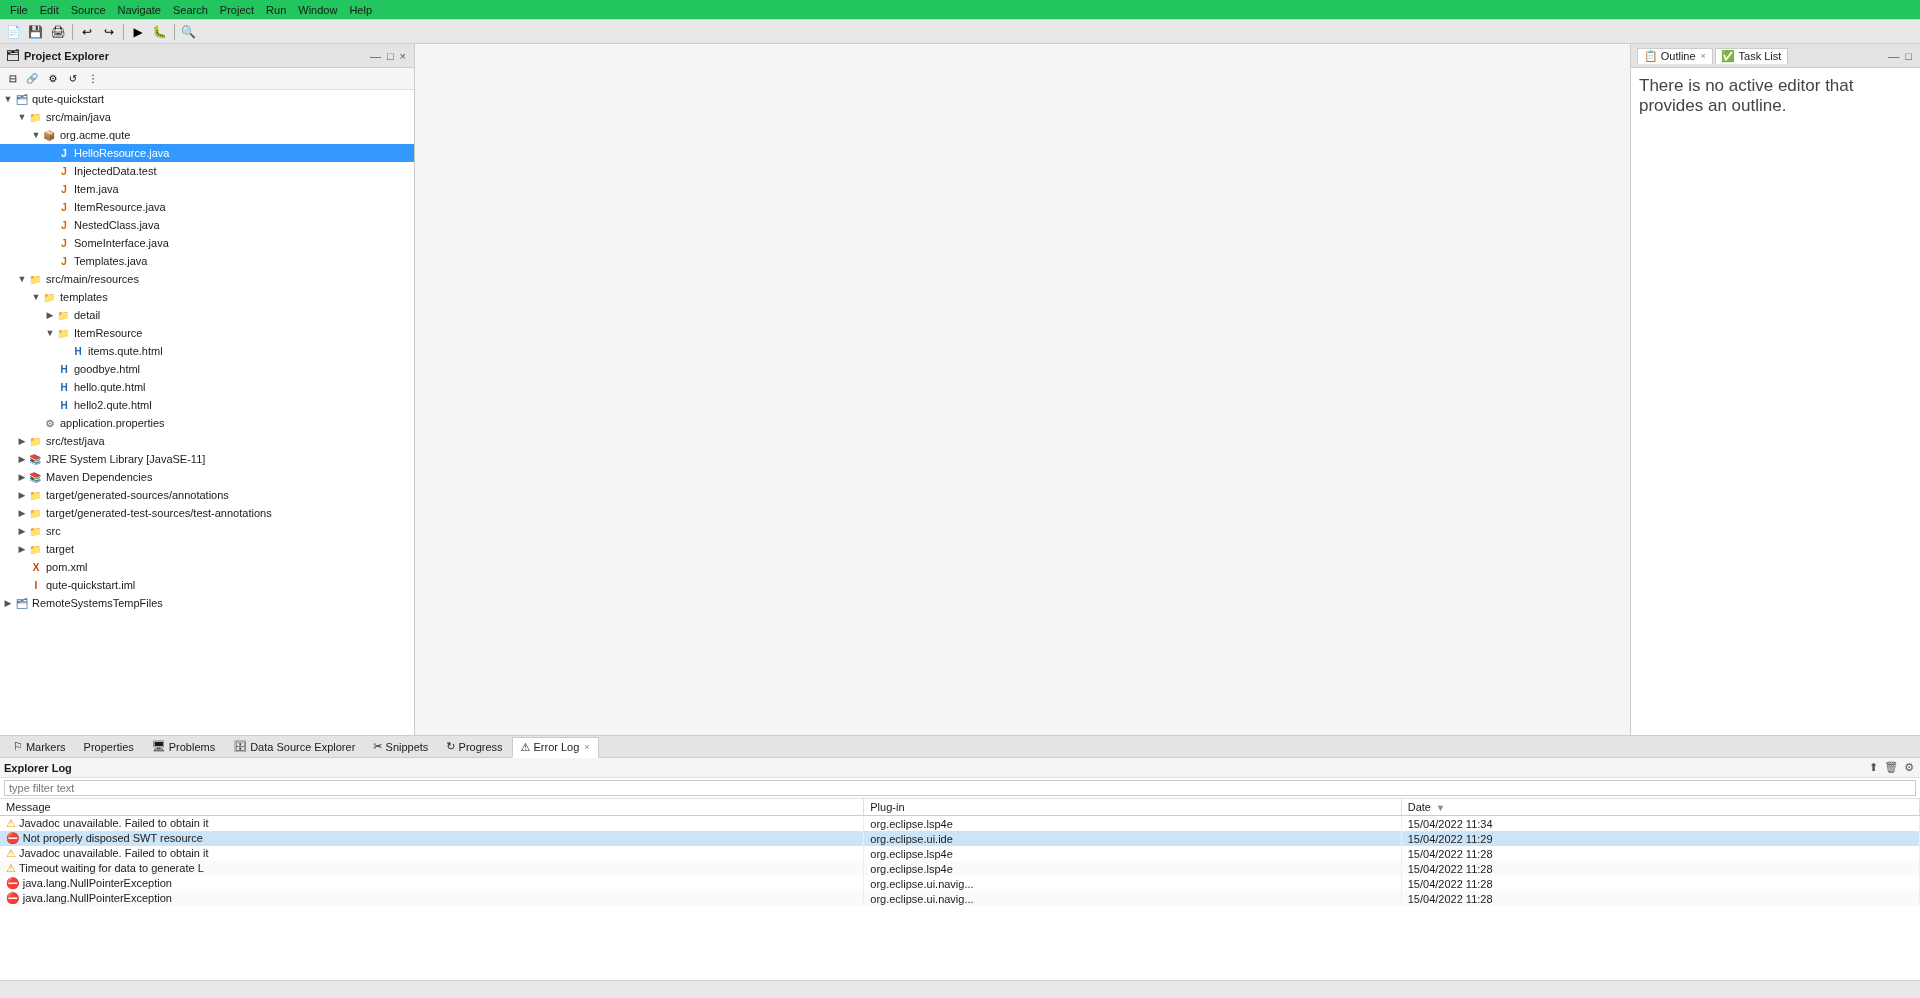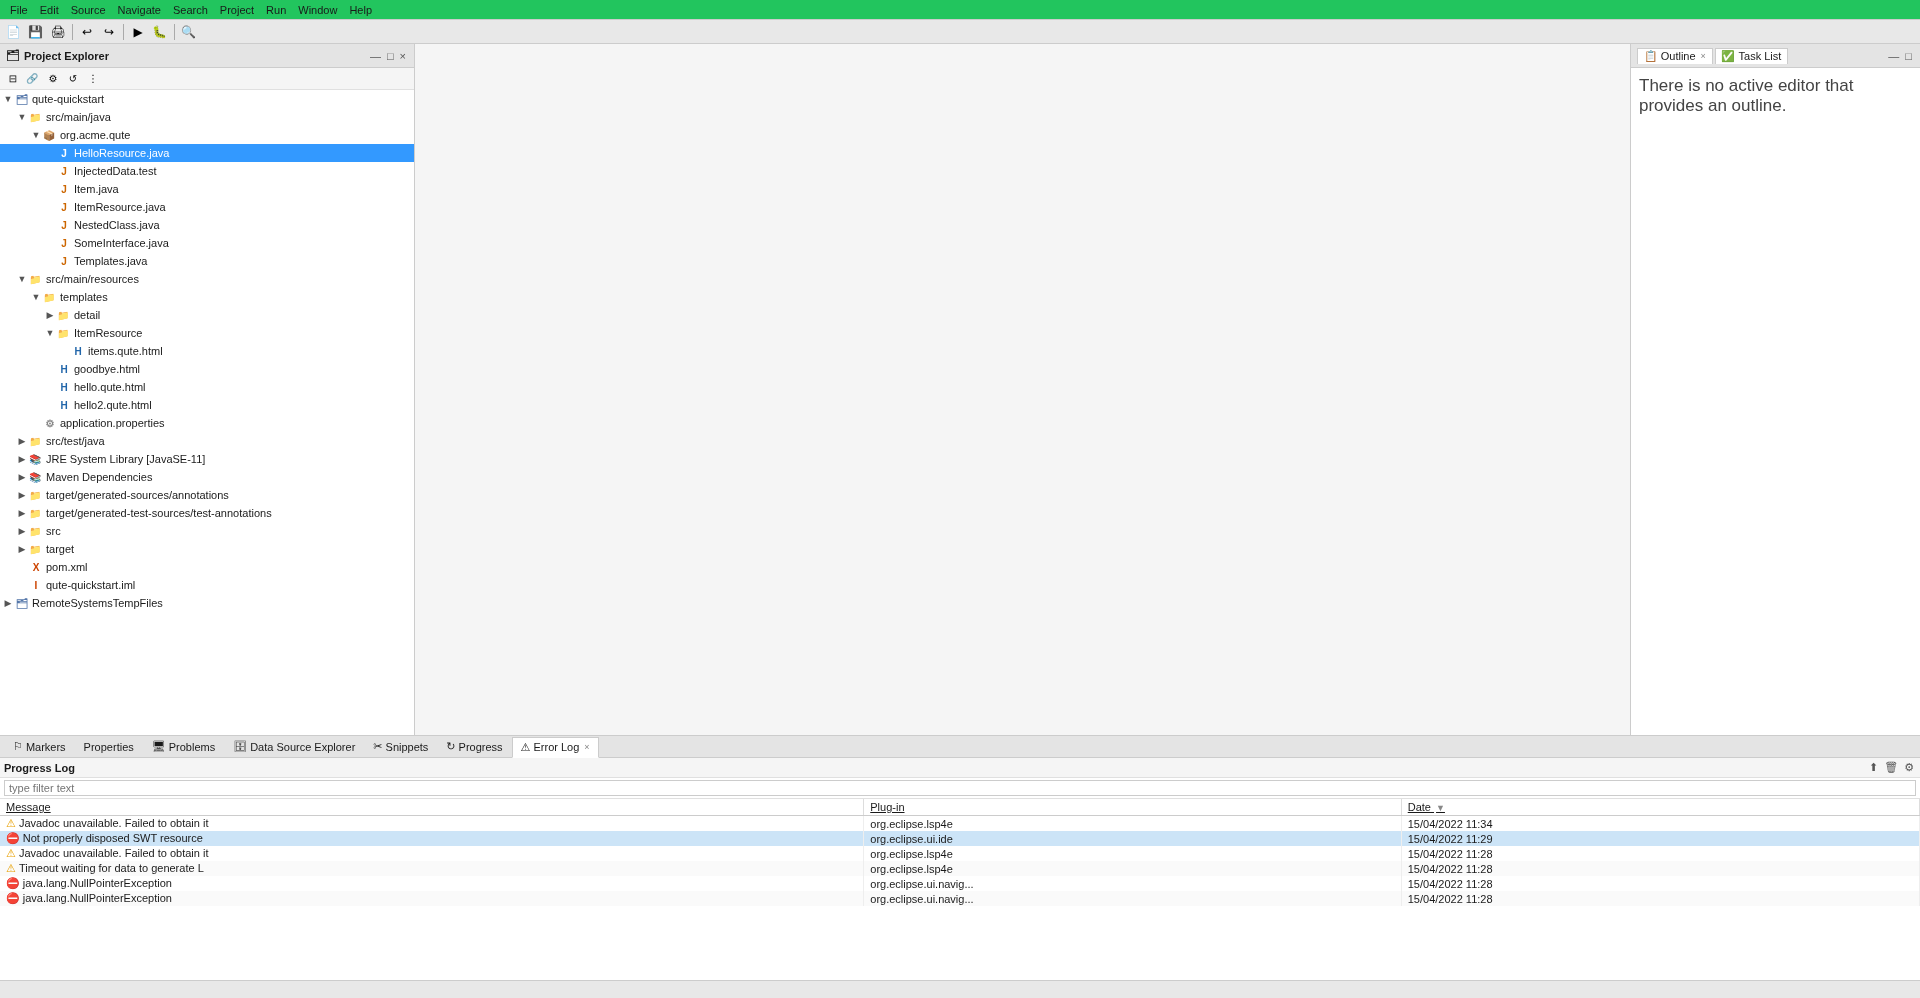--- a/index.html
+++ b/index.html
@@ -294,21 +294,20 @@
       background: #f0f0f0;
       z-index: 1;
     }
     th {
       text-align: left;
       padding: 2px 6px;
       border-right: 1px solid #ddd;
       border-bottom: 1px solid #ccc;
       font-weight: normal;
       white-space: nowrap;
-      text-decoration: underline;
     }
     td {
       padding: 1px 6px;
       border-right: 1px solid #eee;
       white-space: nowrap;
       overflow: hidden;
       text-overflow: ellipsis;
       max-width: 400px;
     }
     tr:nth-child(even) { background: #fafafa; }
@@ -651,21 +650,21 @@
         <span>↻</span>
         <span>Progress</span>
       </div>
       <div class="bottom-tab active">
         <span>⚠</span>
         <span>Error Log</span>
         <span class="bottom-tab-close">×</span>
       </div>
     </div>
   <div class="bottom-toolbar">
-    <span class="bottom-toolbar-left">Progress Log</span>
+    <span class="bottom-toolbar-left">Explorer Log</span>
     <div class="bottom-toolbar-right">
       <button class="panel-action-btn">⬆</button>
       <button class="panel-action-btn">🗑</button>
       <button class="panel-action-btn">⚙</button>
     </div>
   </div>
   <div class="bottom-filter">
     <input type="text" placeholder="type filter text" style="">
   </div>
   <div class="bottom-table">

